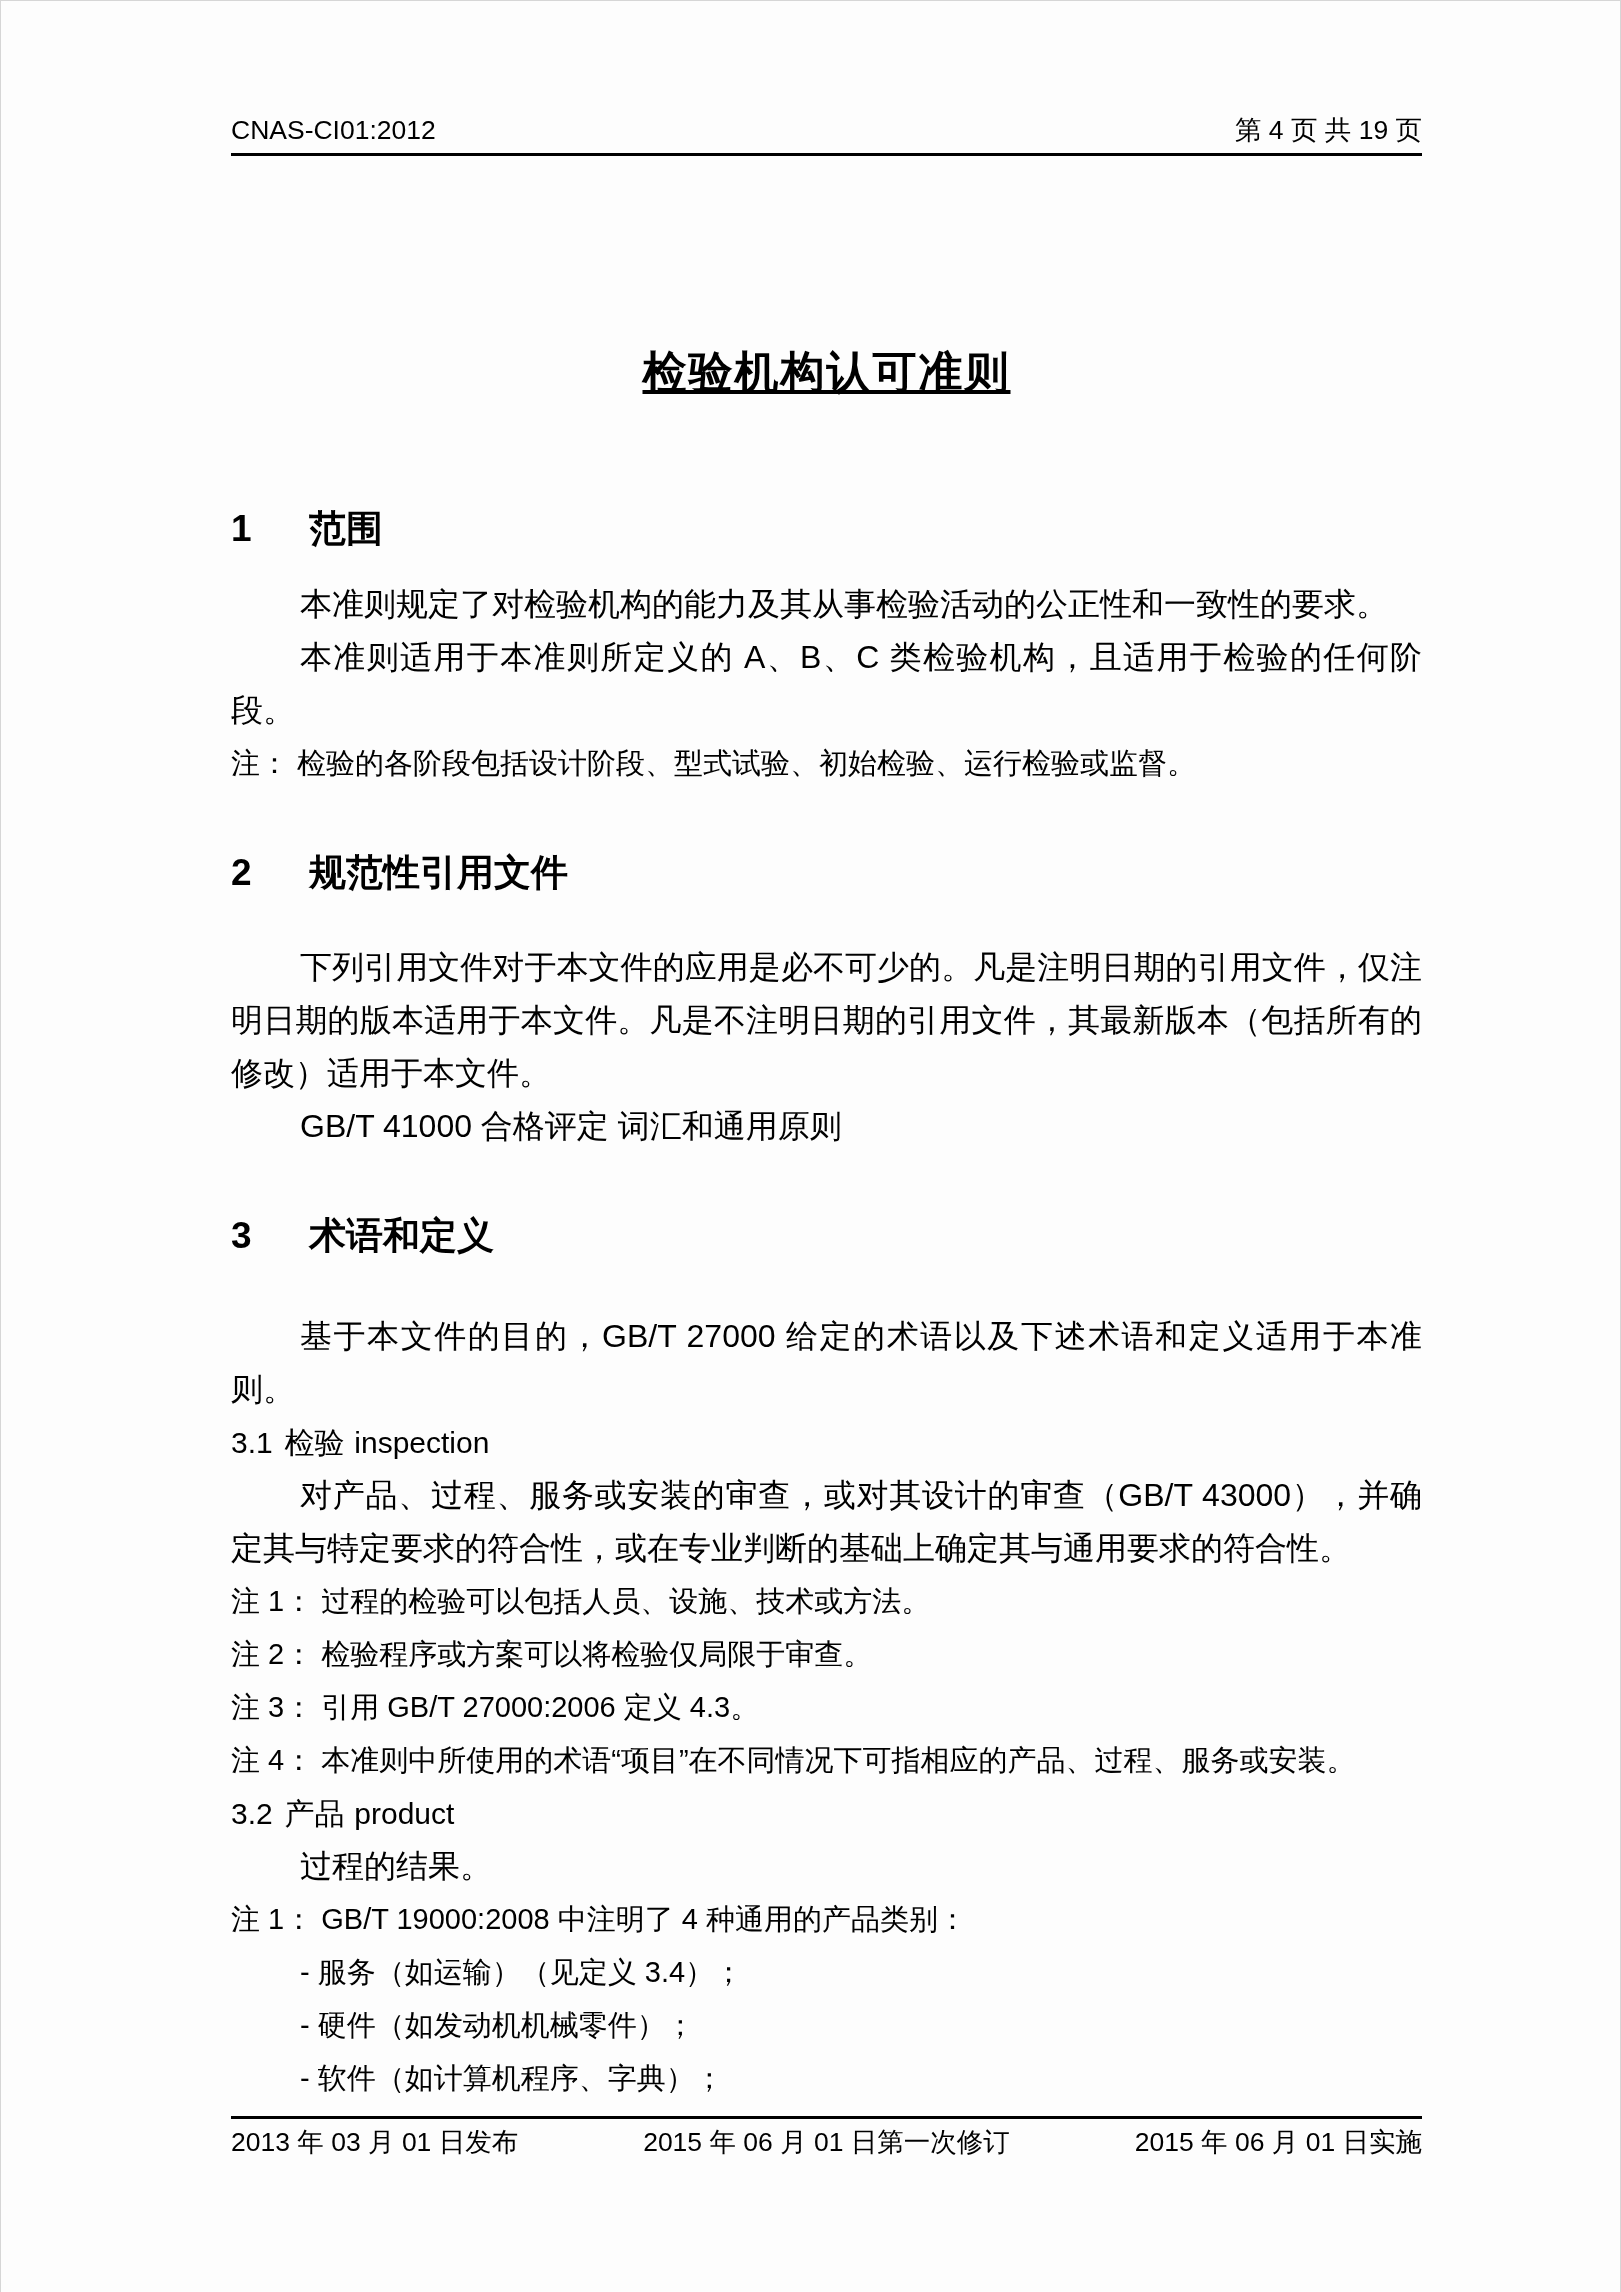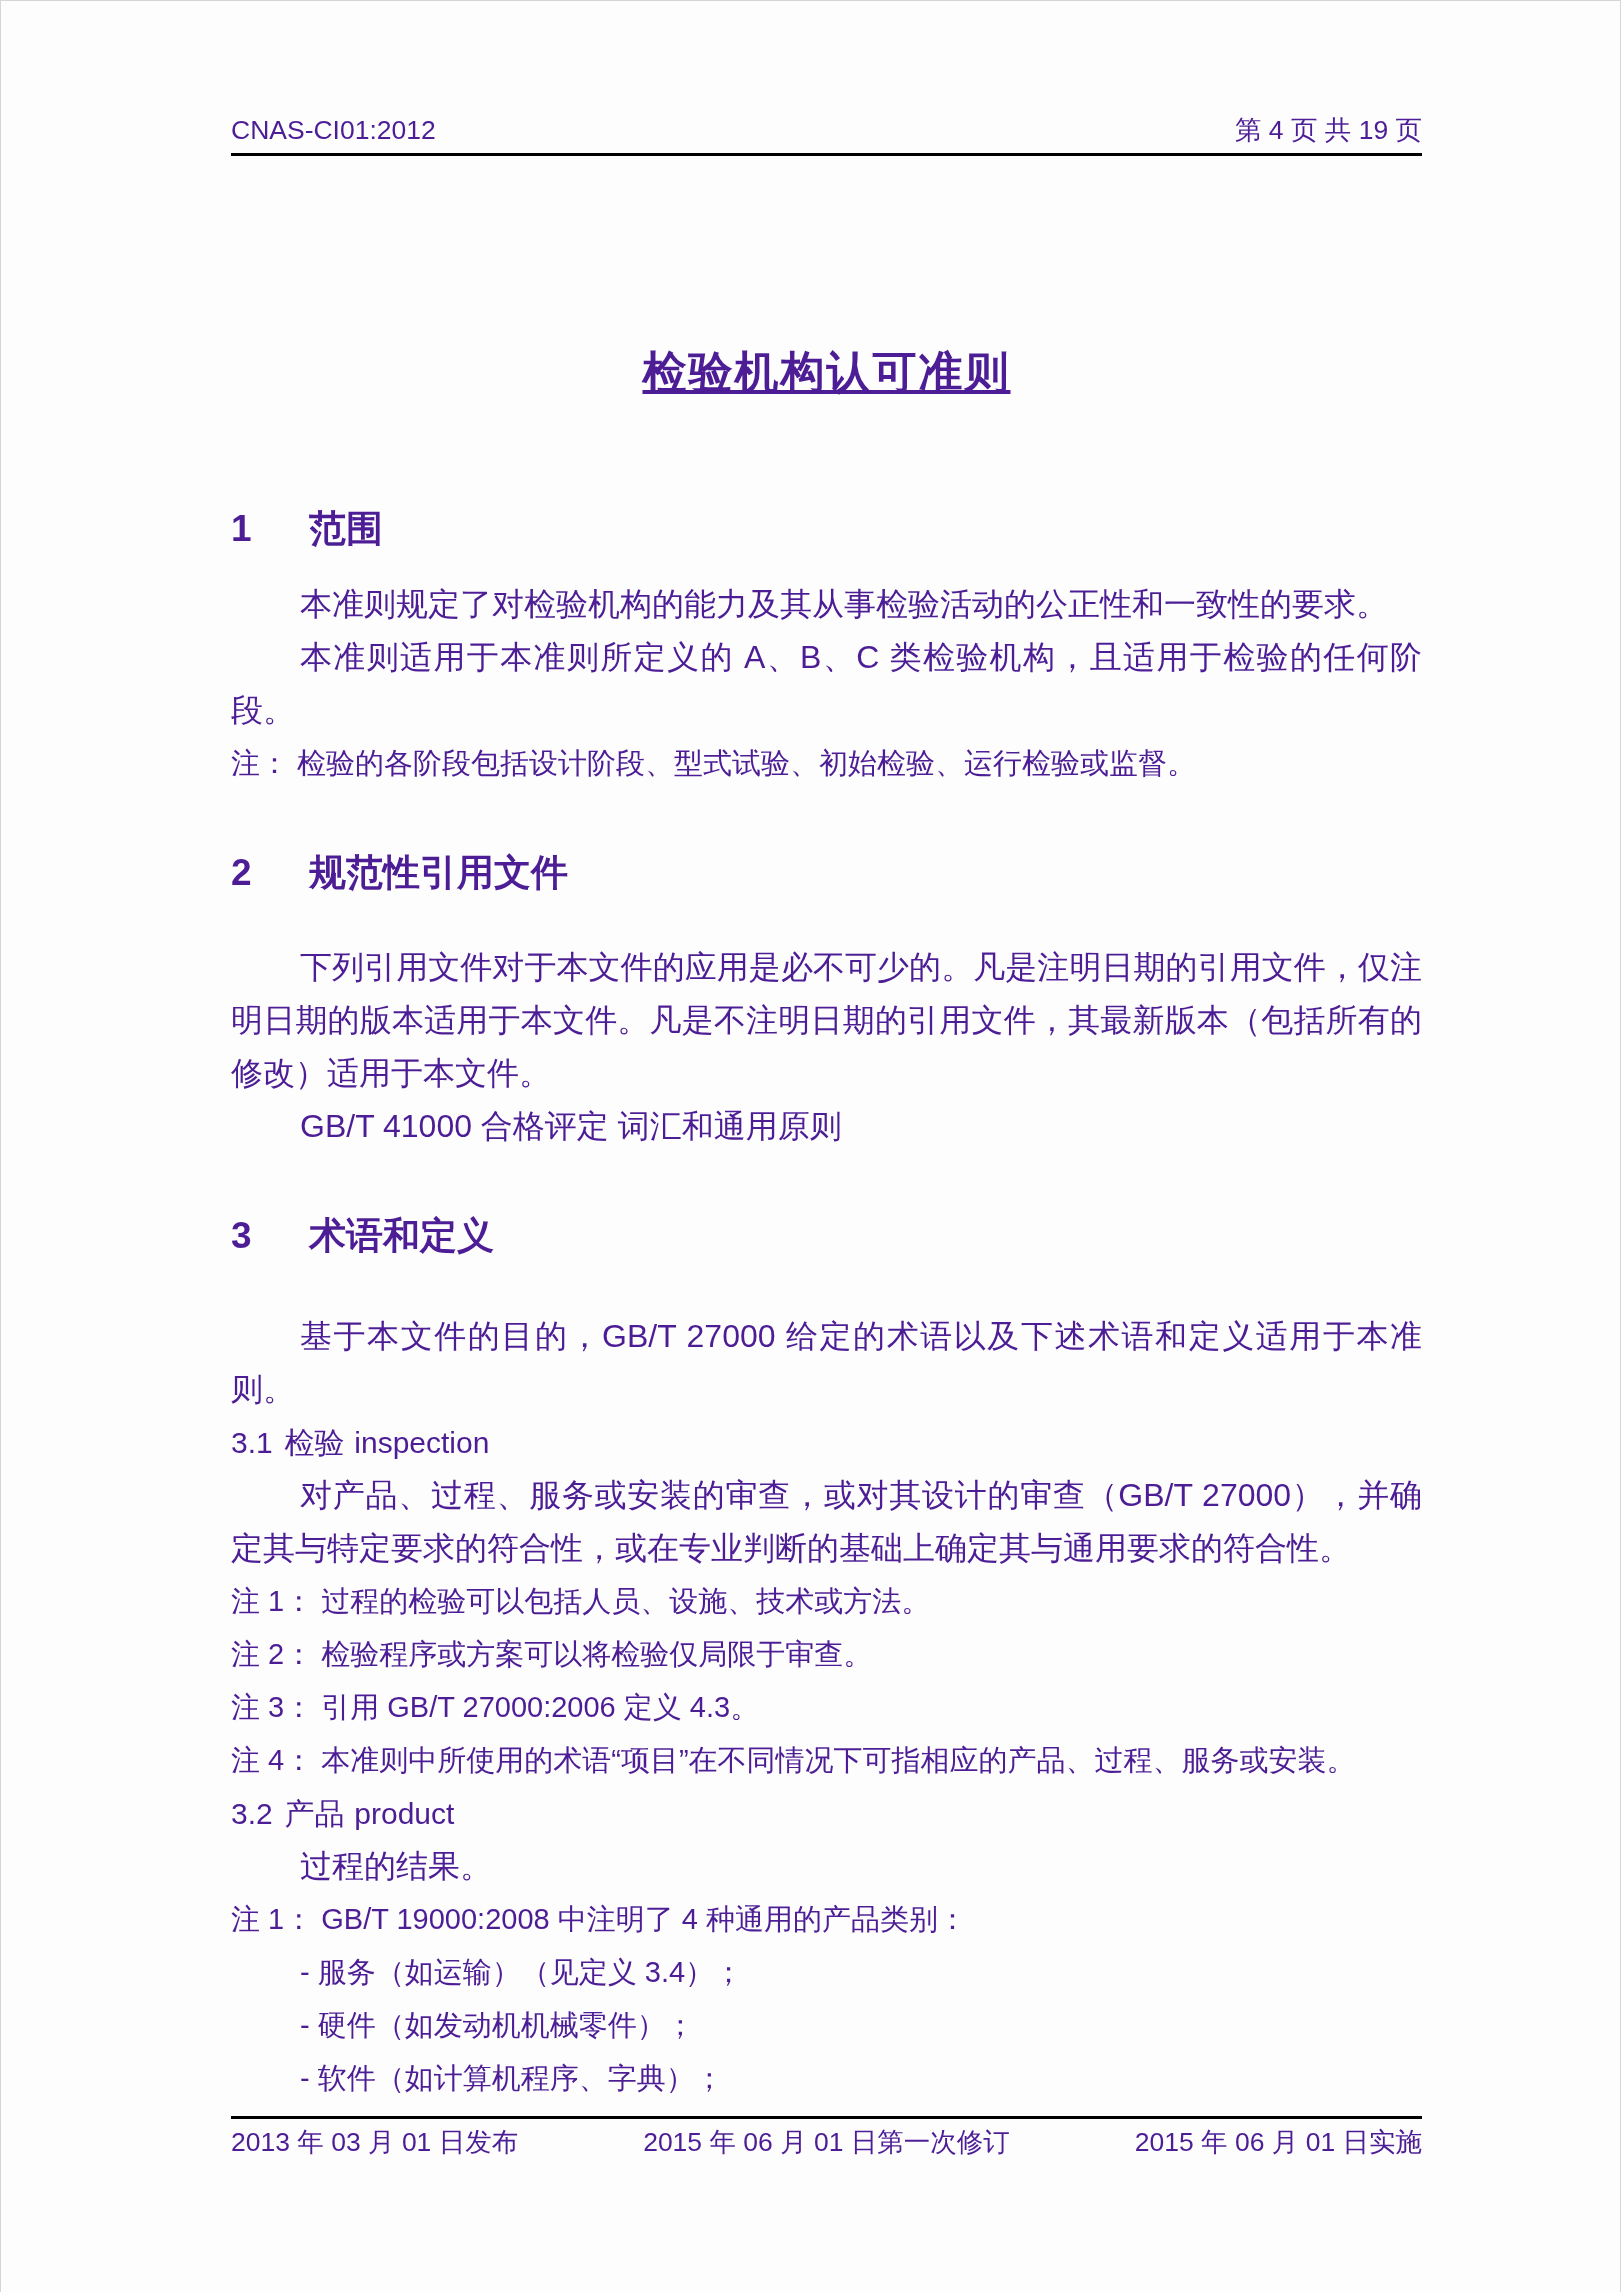--- a/index.html
+++ b/index.html
@@ -3,21 +3,21 @@
 <meta charset="utf-8">
 <style>
   html,body { margin:0; padding:0; background:#e9e9e9; }
   .page {
     position:relative;
     width:1621px; height:2293px;
     background:#fdfdfd;
     border:1px solid #d6d6d6;
     box-sizing:border-box;
     font-family:"Liberation Sans", sans-serif;
-    color:#4c1d95;
+    color:#000000;
     overflow:hidden;
   }
   .content {
     position:absolute;
     left:230px; top:0;
     width:1191px;
   }
   .page-header {
     margin-top:114px;
     padding-bottom:6.9px;
@@ -111,21 +111,21 @@
     <div class="body-block sec2">
       <p class="para">下列引用文件对于本文件的应用是必不可少的。凡是注明日期的引用文件，仅注明日期的版本适用于本文件。凡是不注明日期的引用文件，其最新版本（包括所有的修改）适用于本文件。</p>
       <p class="para">GB/T 41000 合格评定 词汇和通用原则</p>
     </div>
 
     <h2 class="sec-heading later"><span class="h2-num">3</span><span>术语和定义</span></h2>
     <div class="body-block sec3">
       <p class="para">基于本文件的目的，GB/T 27000 给定的术语以及下述术语和定义适用于本准则。</p>
 
       <h3 class="term-heading"><span class="h3-num">3.1</span><span class="h3-zh">检验</span><span class="h3-en">inspection</span></h3>
-      <p class="para">对产品、过程、服务或安装的审查，或对其设计的审查（GB/T 27000），并确定其与特定要求的符合性，或在专业判断的基础上确定其与通用要求的符合性。</p>
+      <p class="para">对产品、过程、服务或安装的审查，或对其设计的审查（GB/T 43000），并确定其与特定要求的符合性，或在专业判断的基础上确定其与通用要求的符合性。</p>
       <p class="note">注 1： 过程的检验可以包括人员、设施、技术或方法。</p>
       <p class="note">注 2： 检验程序或方案可以将检验仅局限于审查。</p>
       <p class="note">注 3： 引用 GB/T 27000:2006 定义 4.3。</p>
       <p class="note">注 4： 本准则中所使用的术语“项目”在不同情况下可指相应的产品、过程、服务或安装。</p>
 
       <h3 class="term-heading"><span class="h3-num">3.2</span><span class="h3-zh">产品</span><span class="h3-en">product</span></h3>
       <p class="para">过程的结果。</p>
       <p class="note">注 1： GB/T 19000:2008 中注明了 4 种通用的产品类别：</p>
       <p class="list-item">- 服务（如运输）（见定义 3.4）；</p>
       <p class="list-item">- 硬件（如发动机机械零件）；</p>

